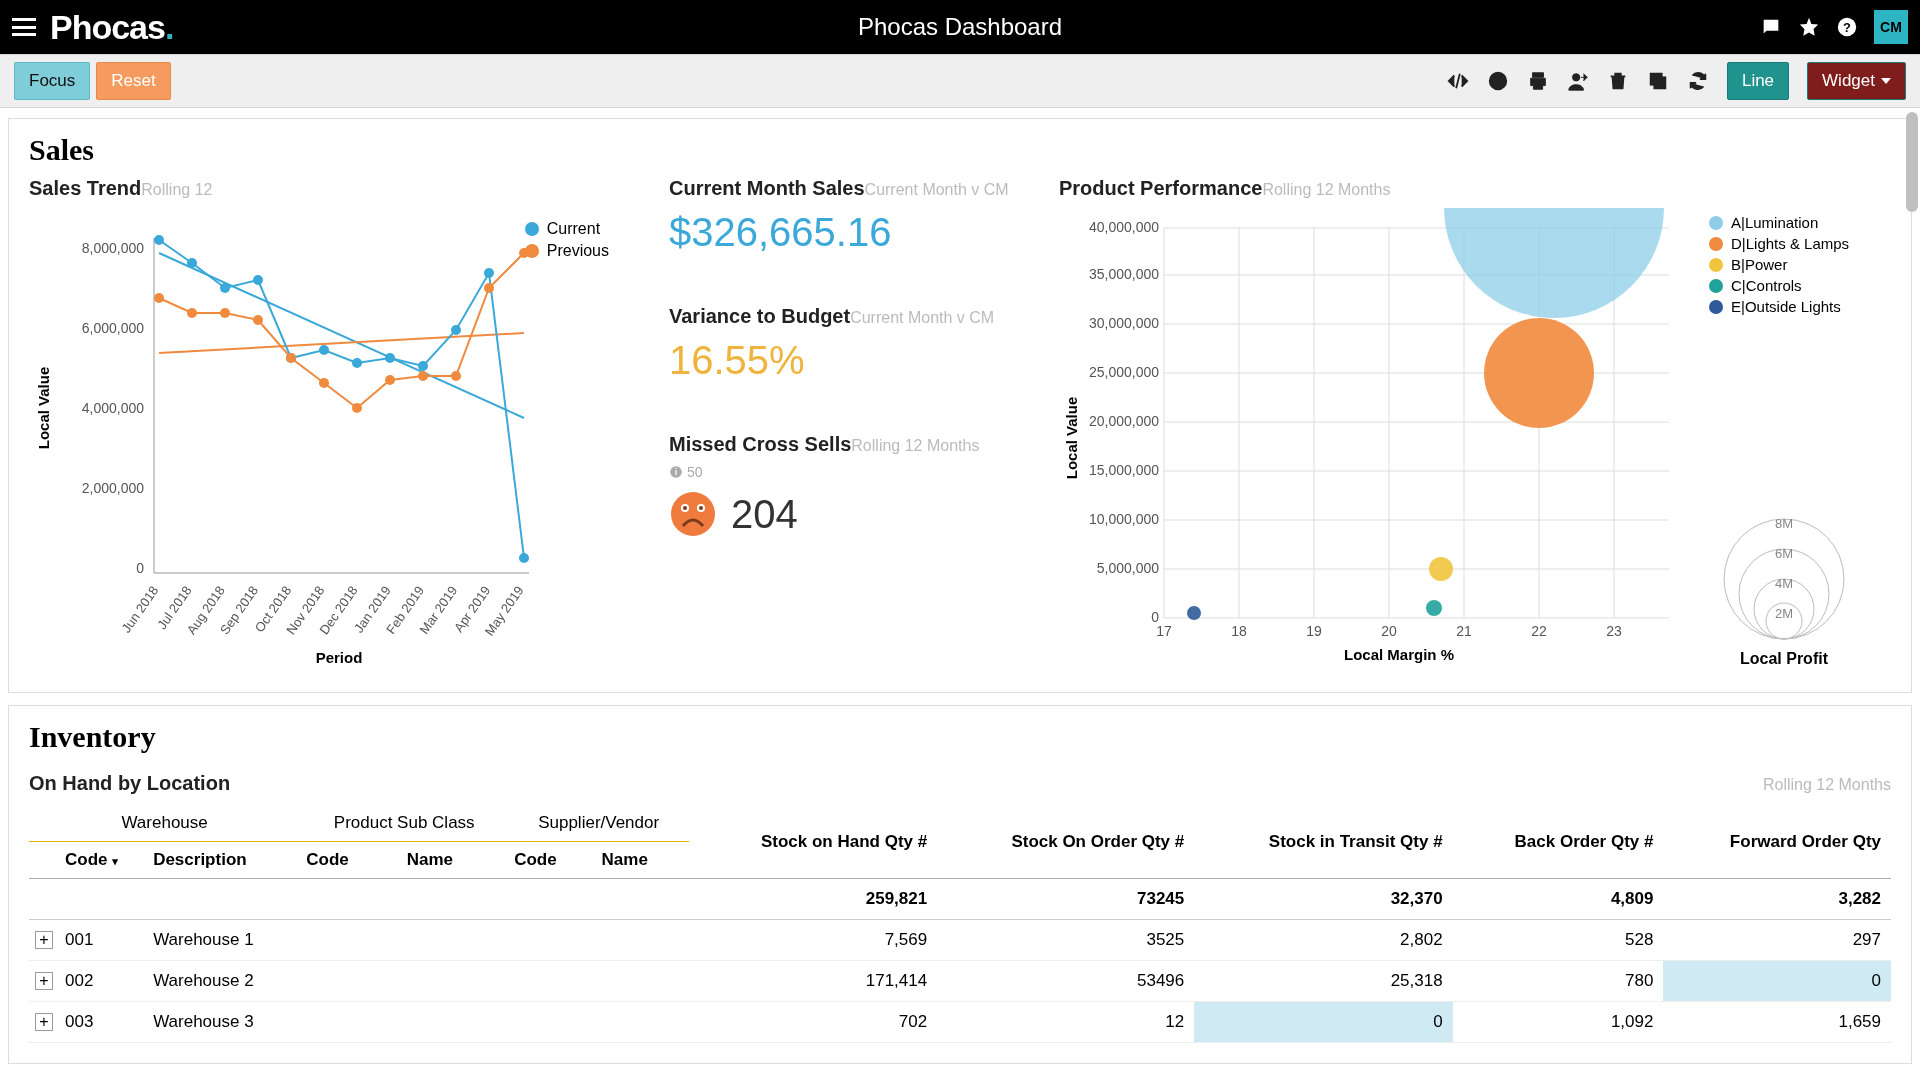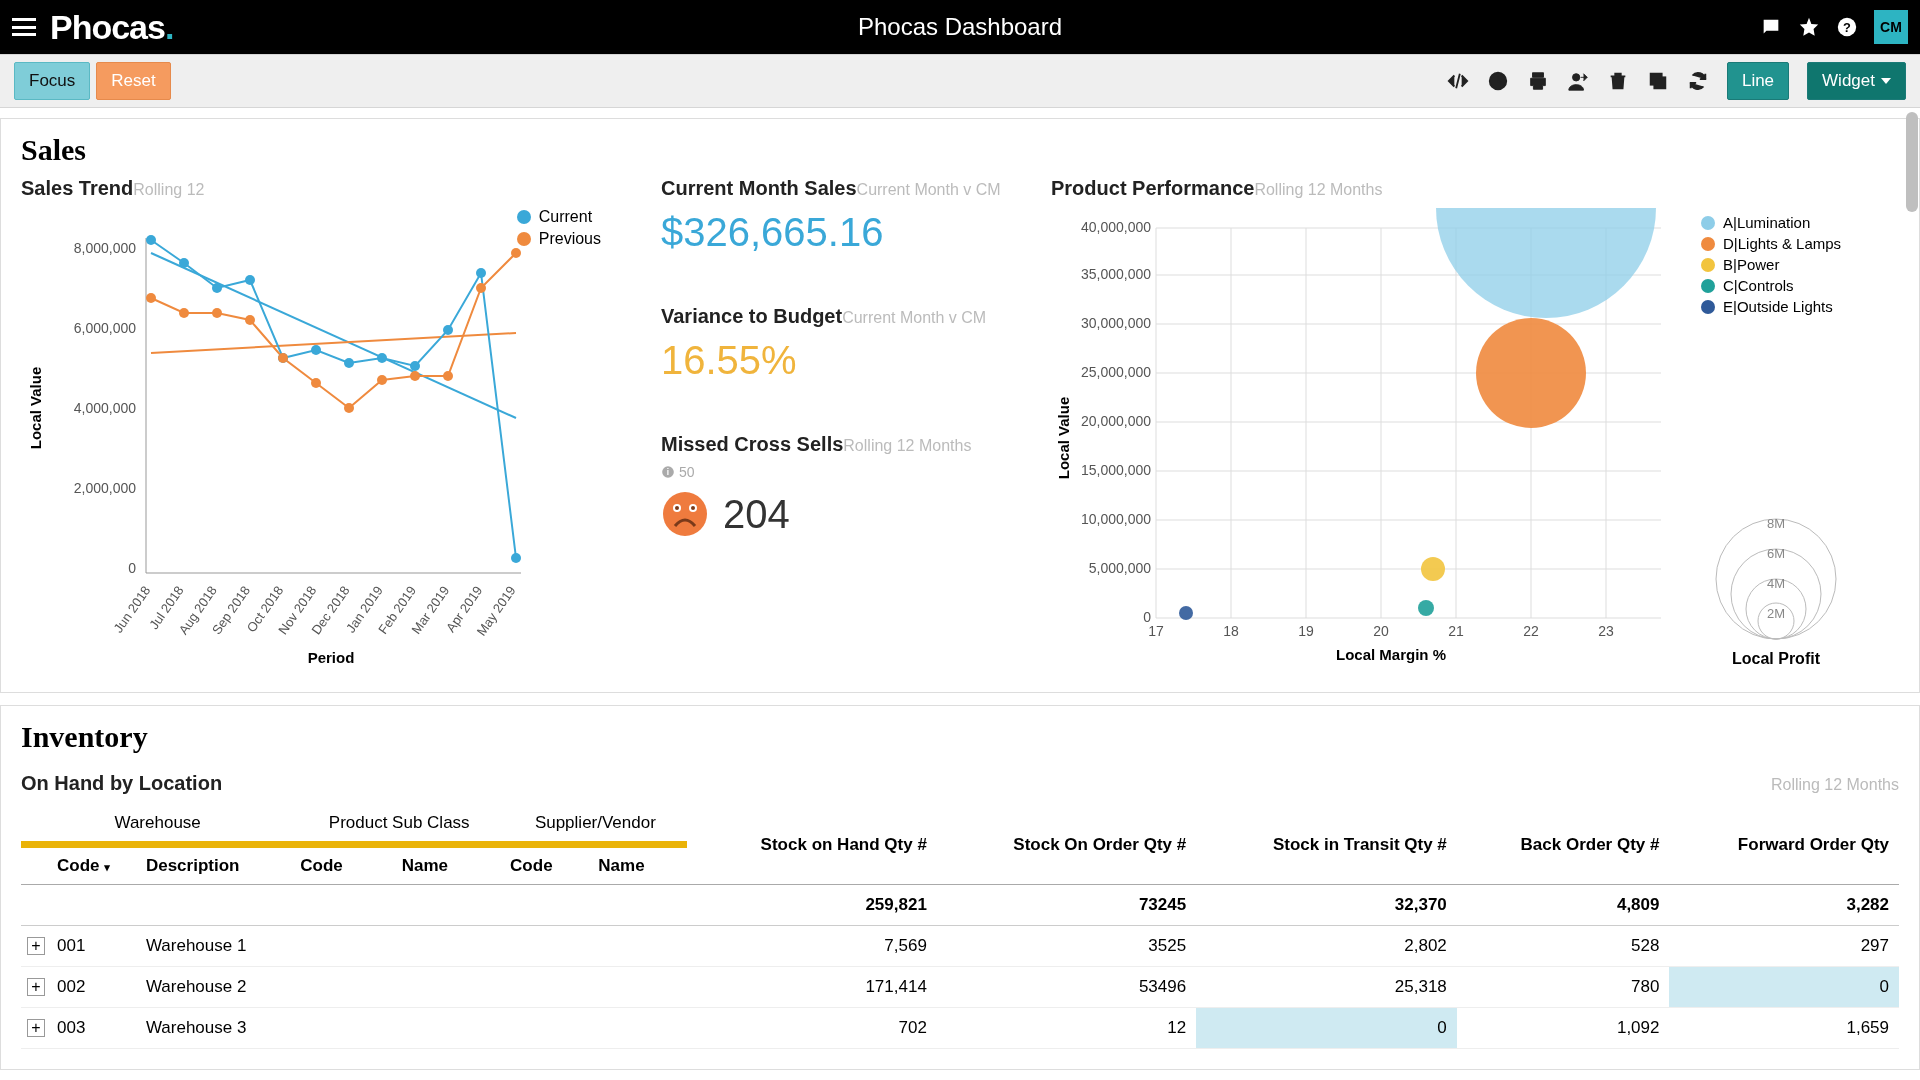--- a/index.html
+++ b/index.html
@@ -19,58 +19,58 @@
 
 
 .toolbar { background:#efefef; border-top:1px solid #d6d6d6; border-bottom:1px solid #d6d6d6; height:54px; display:flex; align-items:center; justify-content:space-between; padding:0 14px; }
 .toolbar-left { display:flex; gap:6px; }
 .btn { border:1px solid #aaa; padding:8px 14px; font-size:17px; cursor:pointer; border-radius:2px; }
 .btn.focus { background:#7fcdd8; border-color:#5ab9c4; color:#111; }
 .btn.reset { background:#f59b5f; border-color:#e68a4c; color:#fff; }
 .toolbar-right { display:flex; align-items:center; gap:18px; }
 .toolbar-right .ticon { width:22px; height:22px; cursor:pointer; fill:#222; stroke:#222; }
 .btn.line { background:#21938f; color:#fff; border-color:#1a7a77; }
-.btn.widget { background:#0f766e; color:#fff; border-color:#1a7a77; display:flex; align-items:center; gap:6px; }
+.btn.widget { background:#7f1d1d; color:#fff; border-color:#1a7a77; display:flex; align-items:center; gap:6px; }
 .caret-down { width:0; height:0; border-left:5px solid transparent; border-right:5px solid transparent; border-top:6px solid #fff; display:inline-block; }
 
 
-.content { padding:10px 0; height: calc(100% - 108px); overflow-y:auto; }
+.content { padding:10px 8px; height: calc(100% - 108px); overflow-y:auto; }
 .panel { border:1px solid #ddd; background:#fff; margin-bottom:12px; padding:14px 20px 20px 20px; }
 .section-title { font-family: Georgia, 'Times New Roman', serif; font-size:30px; font-weight:bold; margin-bottom:10px; }
 
 .sales-grid { display:grid; grid-template-columns: 620px 370px 1fr; gap:20px; }
 
 .widget-head { display:flex; align-items:baseline; margin-bottom:8px; }
 .widget-title { font-size:20px; font-weight:bold; color:#222; }
 .widget-sub { font-size:16px; color:#bbb; }
 
 .chart-box { position:relative; }
 
-.legend { position:absolute; right:40px; top:0; font-size:16px; }
+.legend { position:absolute; right:40px; top:12px; font-size:16px; }
 .legend-row { display:flex; align-items:center; gap:8px; margin-bottom:4px; }
 .dot { width:14px; height:14px; border-radius:50%; display:inline-block; }
 
 .kpi-block { margin-bottom:28px; }
 .kpi-value { font-size:40px; font-weight:300; color:#3aa8d8; margin-top:10px; }
 .kpi-value.amber { color:#f0b43c; }
 .missed-row { display:flex; align-items:center; gap:14px; margin-top:10px; }
 .sad-face { width:48px; height:48px; }
 .missed-count { font-size:40px; color:#333; }
 .info-sub { color:#aaa; font-size:14px; display:flex; align-items:center; gap:4px; margin-top:2px; }
 
 .bubble-legend { font-size:15px; }
 .size-legend { text-align:center; }
 .size-legend svg { display:block; margin:0 auto; }
 .size-caption { font-size:16px; font-weight:bold; margin-top:6px; }
 
 
 .inv-head-row { display:flex; justify-content:space-between; align-items:baseline; }
 table.inv { width:100%; border-collapse:collapse; font-size:17px; margin-top:10px; }
 table.inv th { font-weight:bold; padding:8px 6px; text-align:left; border-bottom:1px solid #aaa; }
-table.inv th.group { text-align:center; border-bottom:7px solid #eab308; font-weight:normal; }
+table.inv th.group { text-align:center; border-bottom:1px solid #eab308; font-weight:normal; }
 table.inv th.num, table.inv td.num { text-align:right; padding-right:10px; }
 table.inv td { padding:10px 6px; border-bottom:1px solid #eee; }
 tr.total td { font-weight:bold; border-bottom:1px solid #ccc; }
 .expand-btn { width:18px; height:18px; border:1px solid #999; display:inline-flex; align-items:center; justify-content:center; font-size:16px; line-height:1; cursor:pointer; background:#fff; }
 .hl { background:#cfeaf2; }
 
 
 .scroll-stub{ position:absolute; right:2px; top:112px; width:12px; height:100px; background:#bfbfbf; border-radius:6px; }
 
 </style>

